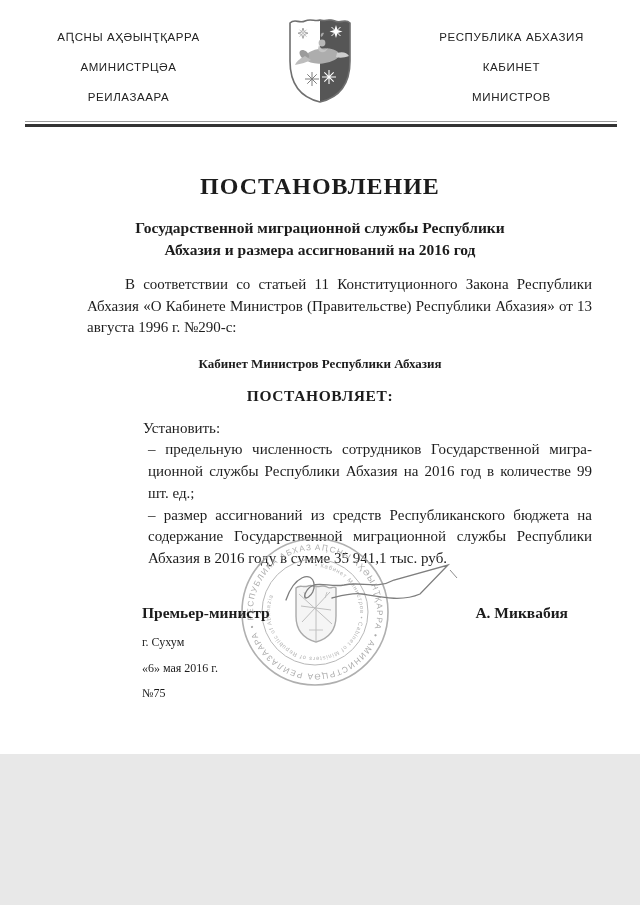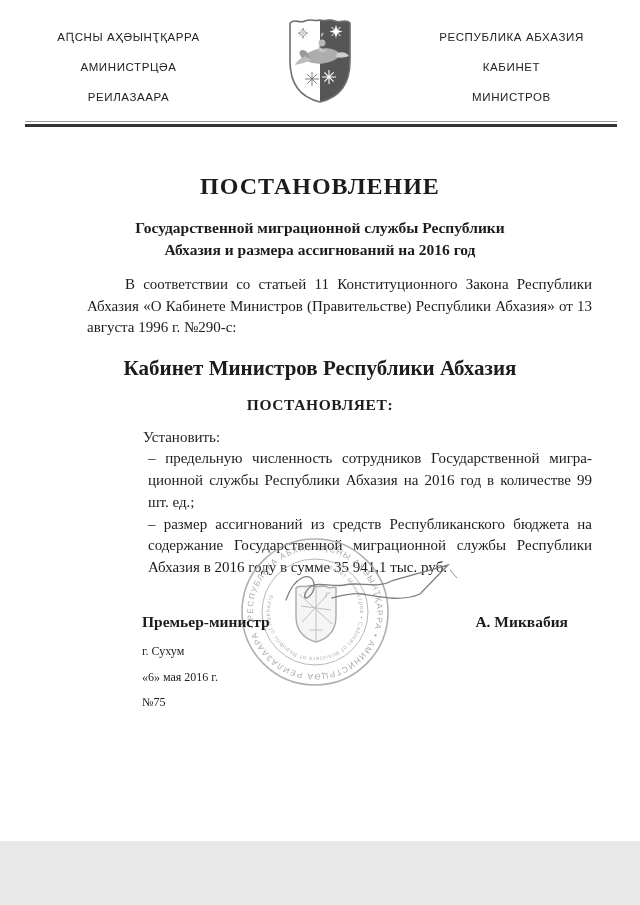--- a/index.html
+++ b/index.html
@@ -1,18 +1,18 @@
 <!DOCTYPE html>
 <html lang="ru"><head>
 <meta charset="utf-8">
 <style>
   html,body { margin:0; padding:0; background:#e8e8e8; }
   .page {
     position: relative;
-    width: 640px; height: 841px;
+    width: 640px; height: 754px;
     margin: 0 auto;
     background: #ffffff;
     outline: 1px solid #b7b7b7;
     font-family: "Liberation Serif", serif;
     color: #1c1c1c;
     overflow: hidden;
   }
   
   .header { display:flex; justify-content:space-between; align-items:flex-start; padding: 14px 16px 0 16px; }
   .head-col { width: 225px; text-align:center; padding-top: 8px;
@@ -23,21 +23,21 @@
   .rule { margin: 9px 23px 0 25px; height: 2px; border-top: 1px solid #9a9a9a; border-bottom: 3px solid #333; }
 
   
   .doc-title { margin-top: 46px; text-align: center; font-weight: bold; font-size: 24px; letter-spacing: 1px; }
   .subject { margin-top: 17px; text-align: center; font-weight: bold; font-size: 15.5px; line-height: 21.5px; }
   .preamble {
     margin: 14px 48px 0 87px;
     font-size: 15px; line-height: 21.5px;
     text-align: justify; text-indent: 38px;
   }
-  .authority { margin-top: 17px; text-align: center; font-weight: bold; font-size: 21px; }
+  .authority { margin-top: 17px; text-align: center; font-weight: bold; font-size: 13px; }
   .resolves  { margin-top: 15px; text-align: center; font-weight: bold; font-size: 15.5px; letter-spacing: .6px; }
   .order { margin: 13px 48px 0 143px; font-size: 15px; line-height: 21.8px; }
   .order-lead { text-align: left; }
   .order-item { margin-left: 5px; text-align: justify; }
 
   
   .sig-row {
     position: relative; z-index: 3;
     display: flex; justify-content: space-between; align-items: baseline;
     margin: 34px 72px 0 142px;

